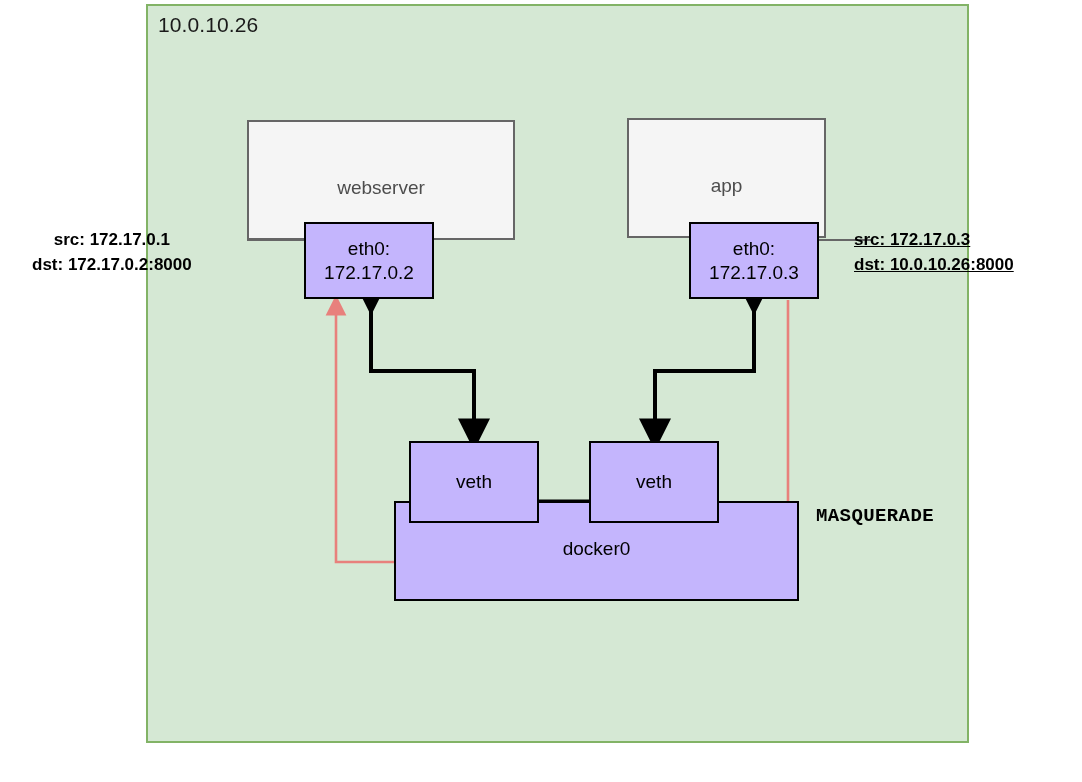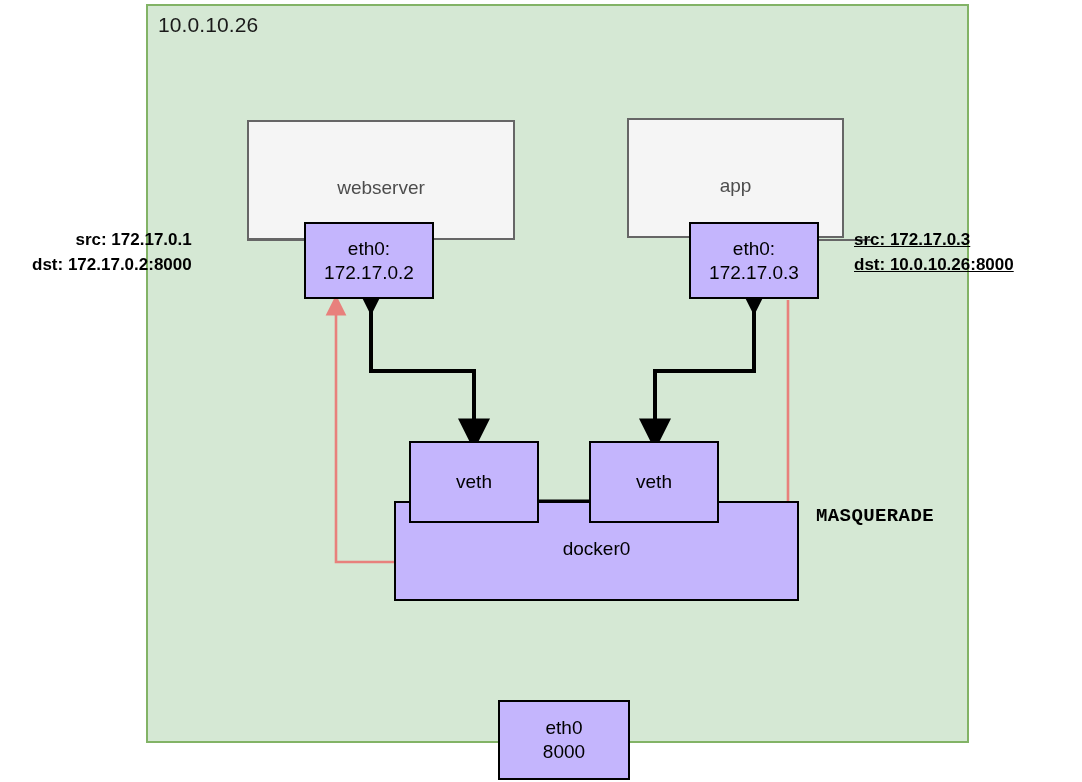--- a/index.html
+++ b/index.html
@@ -59,21 +59,21 @@
   
   .container-box {
     background: #f5f5f5;
     border: 2px solid #666666;
     font-size: 19px;
     color: #4d4d4d;
     align-items: flex-start;
     padding-top: 54px;
   }
   .box-webserver { left: 219px; top: 120px; width: 268px; height: 120px; }
-  .box-app       { left: 599px; top: 118px; width: 217px; height: 120px; }
+  .box-app       { left: 599px; top: 118px; width: 199px; height: 120px; }
 
   
   .wbox {
     background: #c4b5fd;
     border: 2.5px solid #000000;
     font-size: 19px;
     color: #000000;
   }
   .box-eth0-web { left: 276px; top: 222px; width: 130px; height: 77px; }
   .box-eth0-app { left: 661px; top: 222px; width: 130px; height: 77px; }
@@ -91,21 +91,21 @@
 
   
   .annot {
     position: absolute;
     font-size: 17px;
     font-weight: bold;
     color: #000000;
     line-height: 1.45;
     white-space: pre-line;
   }
-  .annot-left  { left: 4px;  top: 228px; text-align: right; }
+  .annot-left  { left: 4px;  top: 228px; text-align: center; }
   .annot-right { left: 826px; top: 228px; text-align: left; text-decoration: underline; }
   .annot-masq  { left: 788px; top: 503px; font-size: 19px; letter-spacing: 0.4px; font-family: Liberation Mono, monospace; }
 
   svg { position: absolute; left: 0; top: 0; overflow: visible; }
 </style>
 </head>
 <body>
 
 <div id="canvas">
 
@@ -147,22 +147,20 @@
 
   <div class="node wbox box-eth0-app">eth0:
 172.17.0.3</div>
 
   <div class="node wbox box-docker0">docker0</div>
 
   <div class="node wbox box-veth-l">veth</div>
 
   <div class="node wbox box-veth-r">veth</div>
 
-  <div class="node wbox box-eth0-host">eth0
-8000</div>
 
   <div class="annot annot-left">src: 172.17.0.1
 dst: 172.17.0.2:8000</div>
 
   <div class="annot annot-right">src: 172.17.0.3
 dst: 10.0.10.26:8000</div>
 
   <div class="annot annot-masq">MASQUERADE</div>
 
 </div>

